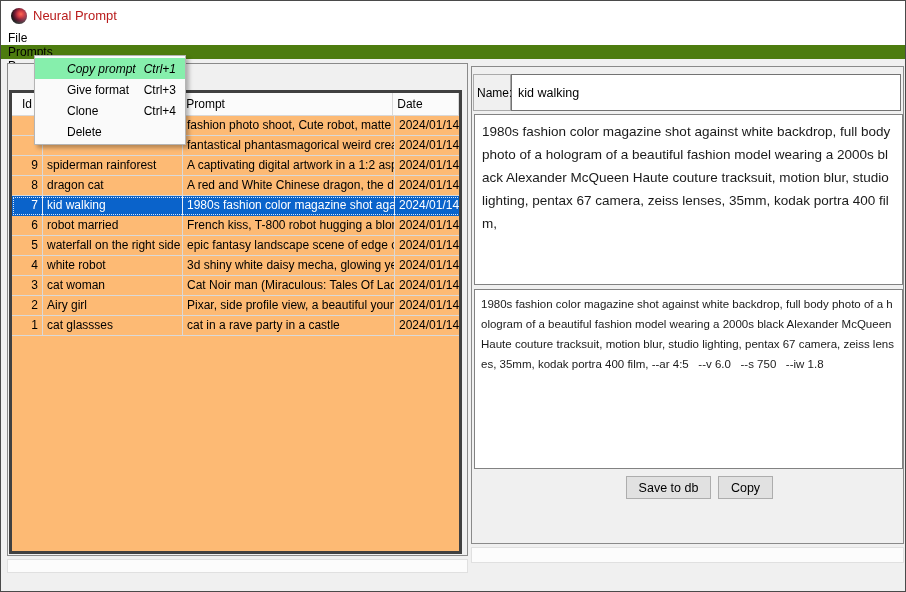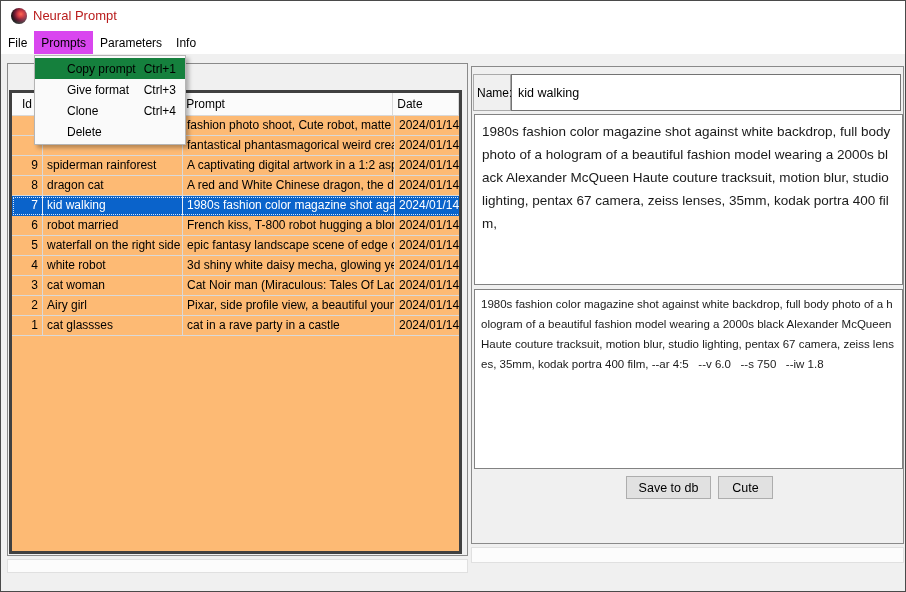--- a/index.html
+++ b/index.html
@@ -9,30 +9,30 @@
 
   
   .titlebar { position:absolute; left:0; top:0; width:100%; height:30px; background:#ffffff; }
   .app-icon { position:absolute; left:10px; top:7px; width:16px; height:16px; border-radius:50%;
               background:radial-gradient(circle at 62% 38%, #ff6a55 0%, #d23c44 22%, #6e1a33 45%, #161616 68%, #000 100%);
               box-shadow:inset -2px -2px 3px rgba(255,255,255,.18); }
   .title-text { position:absolute; left:32px; top:0; line-height:30px; font-size:13px; color:#b91c1c; }
 
   
   .menubar { position:absolute; left:0; top:30px; width:100%; height:23px; background:#ffffff;
-             display:flex; align-items:stretch; font-size:12px; }
+             display:flex; align-items:stretch; font-size:12px;flex-direction:column; }
   .menubar .mitem { padding:0 7px; display:flex; align-items:center; cursor:default; }
-  .menubar .mitem.active { background:#d946ef; }
+  .menubar .mitem.active { background:#4d7c0f; }
 
   
   .dropdown { position:absolute; left:33px; top:54px; width:152px; background:#fafafa;
               border:1px solid #b4b4b4; box-shadow:3px 3px 4px rgba(0,0,0,.28); z-index:20;
               padding:2px 0; font-size:12px; }
   .dropdown .ditem { height:21px; display:flex; align-items:center; padding:0 9px 0 32px; }
-  .dropdown .ditem.highlighted { background:#15803d; }
+  .dropdown .ditem.highlighted { background:#86efac;font-style:italic; }
   .dropdown .dlabel { flex:1; white-space:nowrap; }
   .dropdown .daccel { white-space:nowrap; }
 
   
   .left-frame { position:absolute; left:6px; top:62px; width:461px; height:493px;
                 border:1px solid #8a8a8a; background:#f0f0f0; }
   .table { position:absolute; left:1px; top:26px; right:5px; bottom:1px; background:#fdba74;
            border:3px solid #404040; overflow:hidden; font-size:12px; }
   .thead { display:flex; height:23px; background:#fbfbfb; border-bottom:1px solid #d9d9d9; }
   .thead div { border-right:1px solid #d9d9d9; padding:0 4px; display:flex; align-items:center; }
@@ -247,15 +247,15 @@
   </div>
 </div>
 <div class="bottom-strip-left"></div>
 
 <div class="right-frame">
   <div class="name-label">Name:</div>
   <input class="name-entry" type="text" value="kid walking" style="">
   <div class="text-big">1980s fashion color magazine shot against white backdrop, full body photo of a hologram of a beautiful fashion model wearing a 2000s black Alexander McQueen Haute couture tracksuit, motion blur, studio lighting, pentax 67 camera, zeiss lenses, 35mm, kodak portra 400 film,</div>
   <div class="text-small">1980s fashion color magazine shot against white backdrop, full body photo of a hologram of a beautiful fashion model wearing a 2000s black Alexander McQueen Haute couture tracksuit, motion blur, studio lighting, pentax 67 camera, zeiss lenses, 35mm, kodak portra 400 film, --ar 4:5   --v 6.0   --s 750   --iw 1.8</div>
   <button class="btn btn-save">Save to db</button>
-  <button class="btn btn-copy">Cute</button>
+  <button class="btn btn-copy">Copy</button>
 </div>
 <div class="bottom-strip-right"></div>
 
 </body></html>

